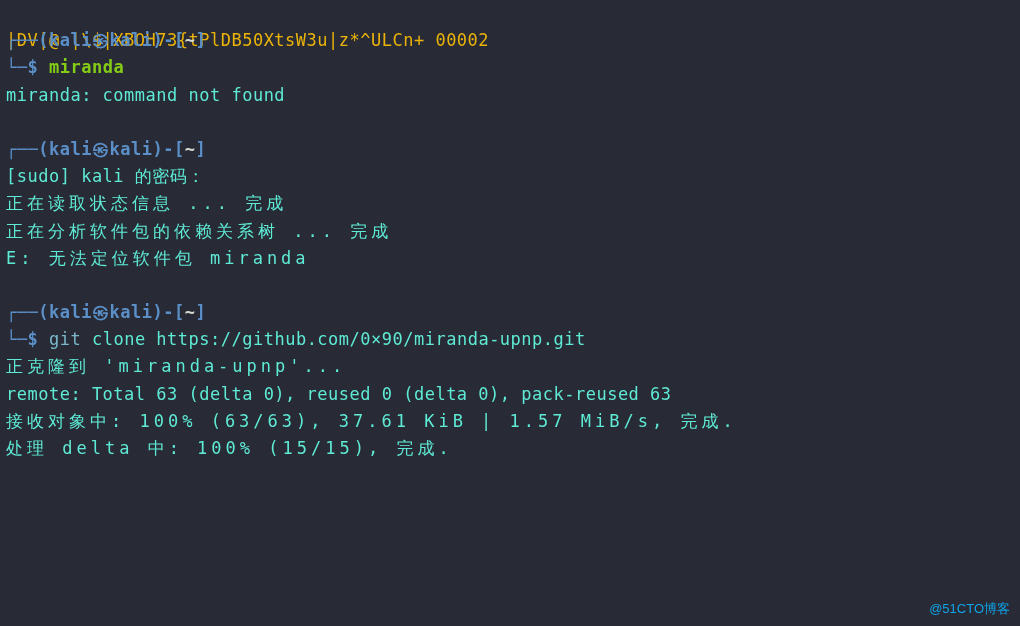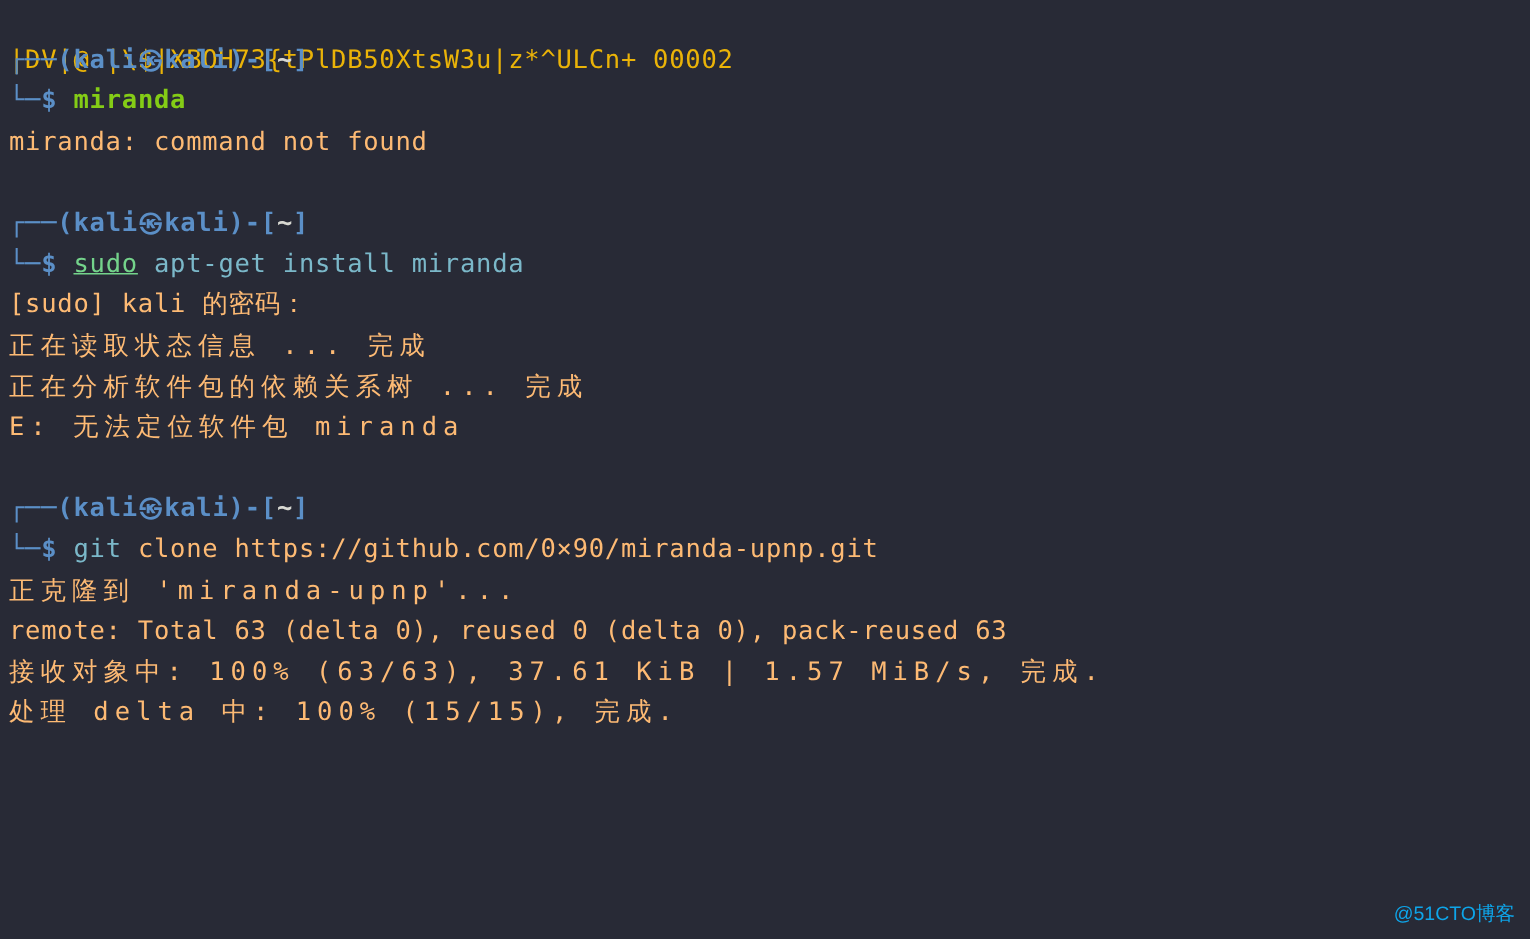--- a/index.html
+++ b/index.html
@@ -47,21 +47,21 @@
   }
   .cmd-green-underline {
     color: #74d38b;
     text-decoration: underline;
     font-weight: normal;
   }
   .cmd-cyan {
     color: #7bb8c9;
   }
   .output {
-    color: #fdba74;
+    color: #5eead4;
   }
   .wide {
     letter-spacing: 4px;
   }
   .watermark {
     position: absolute;
     right: 10px;
     bottom: 6px;
     color: #0ea5e9;
     font-size: 13px;
@@ -84,21 +84,20 @@
 <pre class="faded" style="position:absolute;top:0;left:0;">|DV|@ |\$|XBOH73{tPlDB50XtsW3u|z*^ULCn+ 00002</pre>
 
 <pre class="prompt-line" style="position:relative"><span class="prompt-top">┌──</span><span class="paren">(</span><span class="user-host">kali</span><span class="user-host">㉿</span><span class="user-host">kali</span><span class="paren">)</span><span class="dash">-</span><span class="bracket">[</span><span class="path">~</span><span class="bracket">]</span></pre>
 </div>
 
 <pre class="prompt-line"><span class="prompt-top">└─</span><span class="prompt-dollar">$</span> <span class="cmd-red">miranda</span></pre>
 <pre class="output">miranda: command not found</pre>
 <pre> </pre>
 
 <pre class="prompt-line"><span class="prompt-top">┌──</span><span class="paren">(</span><span class="user-host">kali</span><span class="user-host">㉿</span><span class="user-host">kali</span><span class="paren">)</span><span class="dash">-</span><span class="bracket">[</span><span class="path">~</span><span class="bracket">]</span></pre>
-<pre class="prompt-line"><span class="prompt-top">└─</span><span class="prompt-dollar">$</span> <span class="cmd-green-underline">sudo</span><span class="cmd-cyan"> apt-get install miranda</span></pre>
 <pre class="output">[sudo] kali 的密码：</pre>
 <pre class="output wide">正在读取状态信息 ... 完成</pre>
 <pre class="output wide">正在分析软件包的依赖关系树 ... 完成</pre>
 <pre class="output wide">E: 无法定位软件包 miranda</pre>
 <pre> </pre>
 
 <pre class="prompt-line"><span class="prompt-top">┌──</span><span class="paren">(</span><span class="user-host">kali</span><span class="user-host">㉿</span><span class="user-host">kali</span><span class="paren">)</span><span class="dash">-</span><span class="bracket">[</span><span class="path">~</span><span class="bracket">]</span></pre>
 <pre class="prompt-line"><span class="prompt-top">└─</span><span class="prompt-dollar">$</span> <span class="cmd-cyan">git</span><span class="output"> clone https://github.com/0×90/miranda-upnp.git</span></pre>
 <pre class="output wide">正克隆到 'miranda-upnp'...</pre>
 <pre class="output">remote: Total 63 (delta 0), reused 0 (delta 0), pack-reused 63</pre>

